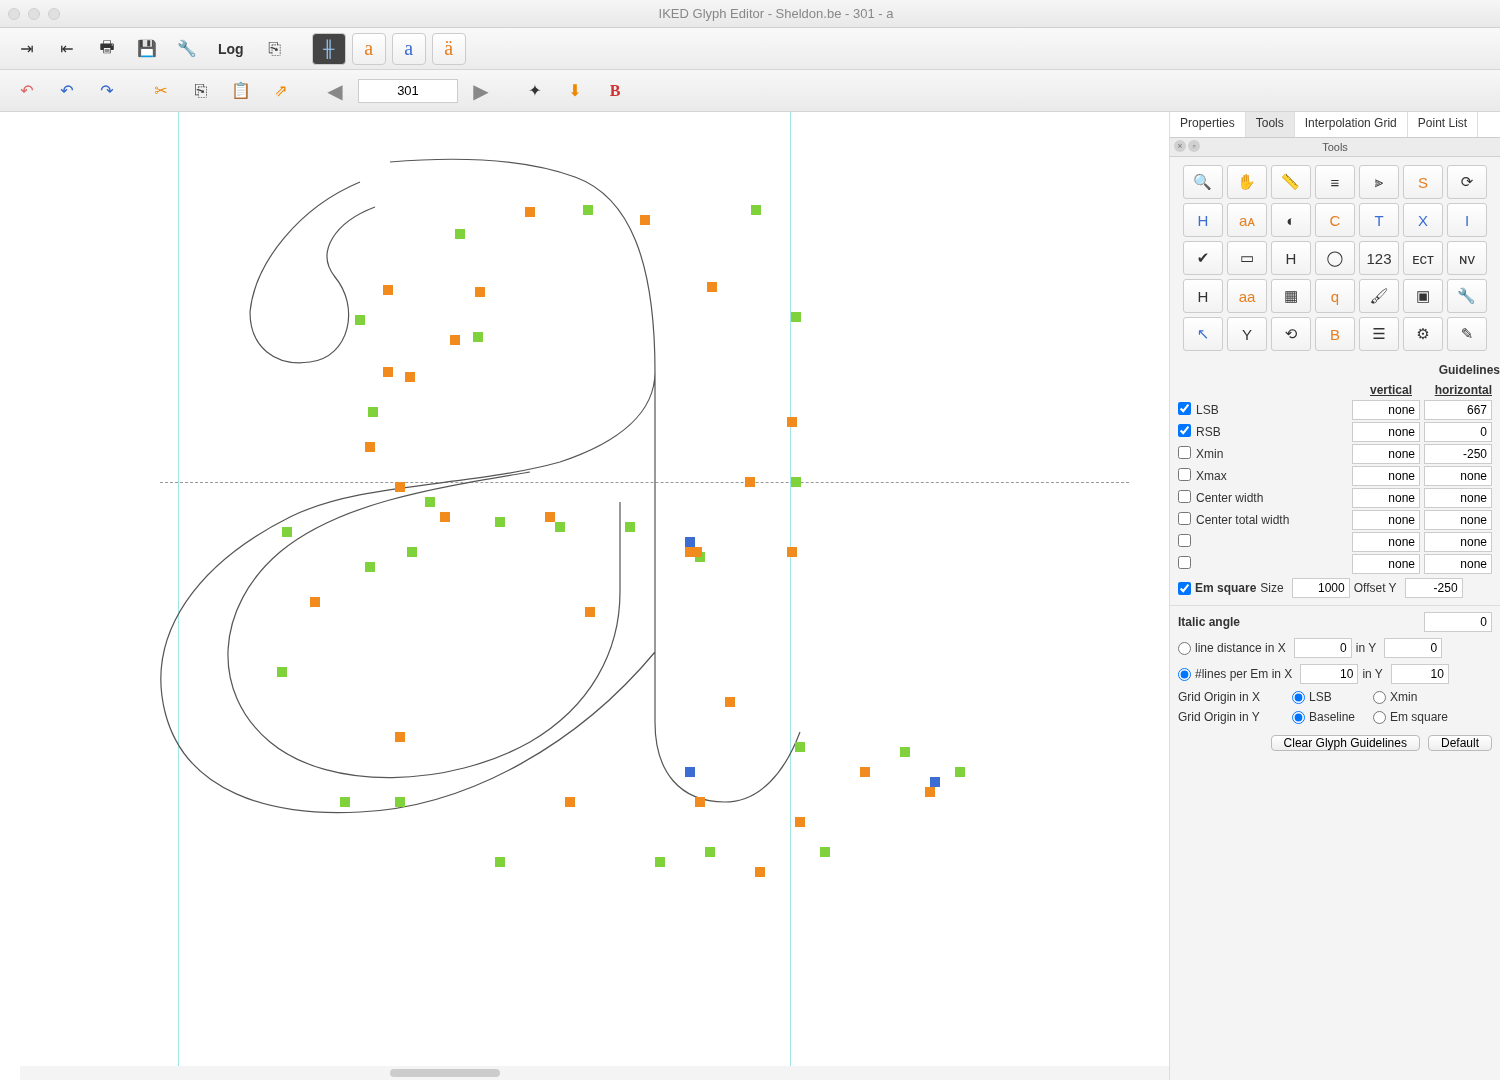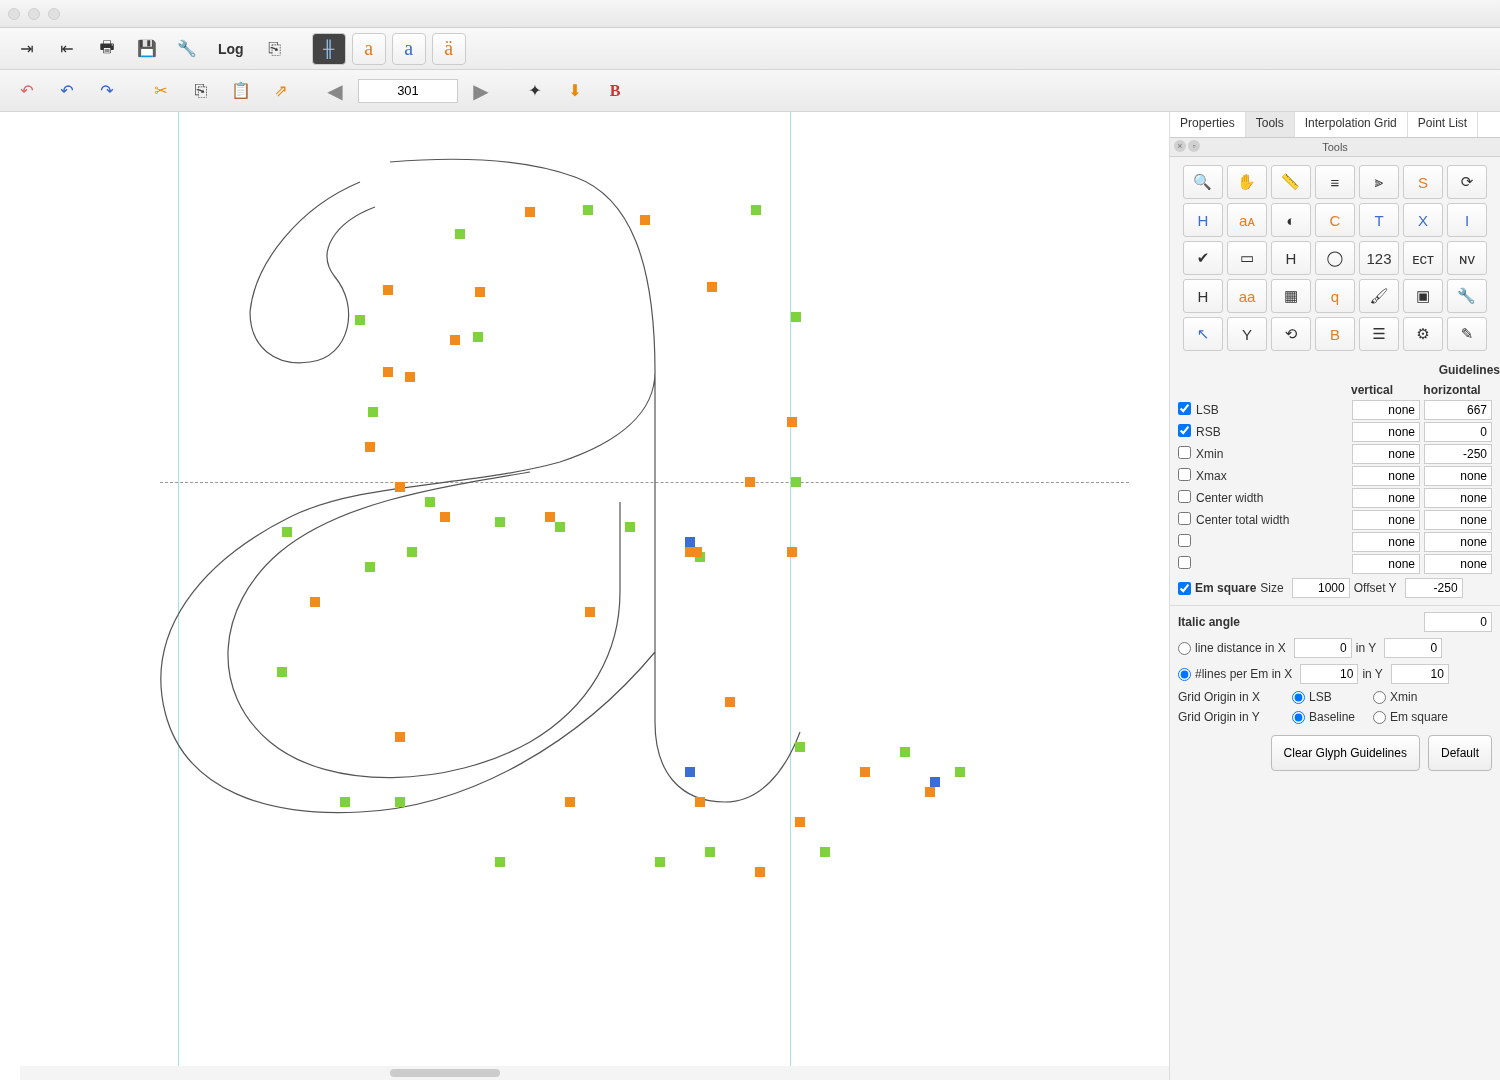--- a/index.html
+++ b/index.html
@@ -37,45 +37,46 @@
 .panel-hdr { background: #ececec; border-bottom: 1px solid #d0d0d0; padding: 3px 8px; font-size: 11px; text-align: center; color: #555; position: relative; }
 .panel-hdr .pclose { position: absolute; left: 4px; top: 2px; display: flex; gap: 2px; }
 .pclose span { width: 12px; height: 12px; border-radius: 50%; background: #d0d0d0; display: inline-block; font-size: 9px; text-align: center; line-height: 12px; color: #777; }
 
 .tool-grid { display: grid; grid-template-columns: repeat(7, 40px); gap: 4px; padding: 8px; justify-content: center; }
 .tool { width: 40px; height: 34px; border: 1px solid #ccc; border-radius: 3px; background: linear-gradient(#fff,#f2f2f2); display: flex; align-items: center; justify-content: center; cursor: pointer; font-size: 15px; }
 
 .section-hdr { font-weight: bold; text-align: right; padding: 4px 0; font-size: 12px; }
 .gl-head { display: flex; padding: 2px 8px; }
 .gl-head .c1 { flex: 1; }
-.gl-head .c2, .gl-head .c3 { width: 80px; text-align: center; font-weight: bold; }
+.gl-head .c2, .gl-head .c3 { width: 80px; text-align: right; font-weight: bold; text-decoration: underline; }
 .gl-row { display: flex; align-items: center; padding: 1px 8px; }
 .gl-row .chk { width: 18px; }
 .gl-row .lbl { flex: 1; }
 .inp { width: 68px; height: 20px; border: 1px solid #ccc; background: #fff; text-align: right; padding: 0 4px; margin-left: 4px; font-size: 12px; }
 .inp.mid { width: 58px; }
 .row2 { display: flex; align-items: center; padding: 3px 8px; gap: 4px; }
 .row2 .lbl { font-size: 12px; }
 .row2 .lbl.bold { font-weight: bold; }
 .radio { width: 13px; height: 13px; }
 .btnrow { display: flex; gap: 8px; padding: 8px; justify-content: flex-end; }
-.mbtn { padding: 10px 12px; border: 1px solid #bbb; border-radius: 4px; background: linear-gradient(#fff,#eee); cursor: pointer; font-size: 12px; }
+.mbtn { padding: 0 12px; border: 1px solid #bbb; border-radius: 4px; background: linear-gradient(#fff,#eee); cursor: pointer; font-size: 12px; }
 
 .scrollbar-h { position: absolute; bottom: 0; left: 20px; right: 0; height: 14px; background: #f4f4f4; }
 .scrollbar-h .thumb { position: absolute; left: 370px; width: 110px; top: 3px; height: 8px; background: #ccc; border-radius: 4px; }
 </style>
 </head>
 <body>
 
 <div class="titlebar">
   <div class="traffic">
     <span></span>
     <span></span>
     <span></span>
   </div>
+  <div class="title">IKED Glyph Editor - Sheldon.be - 301 - a</div>
 </div>
 
 <div class="toolbar1">
   <div class="tbtn noborder">⇥</div>
   <div class="tbtn noborder">⇤</div>
   <div class="tbtn noborder">🖶</div>
   <div class="tbtn noborder">💾</div>
   <div class="tbtn noborder">🔧</div>
   <div class="tbtn wide noborder">Log</div>
   <div class="tbtn noborder">⎘</div>

